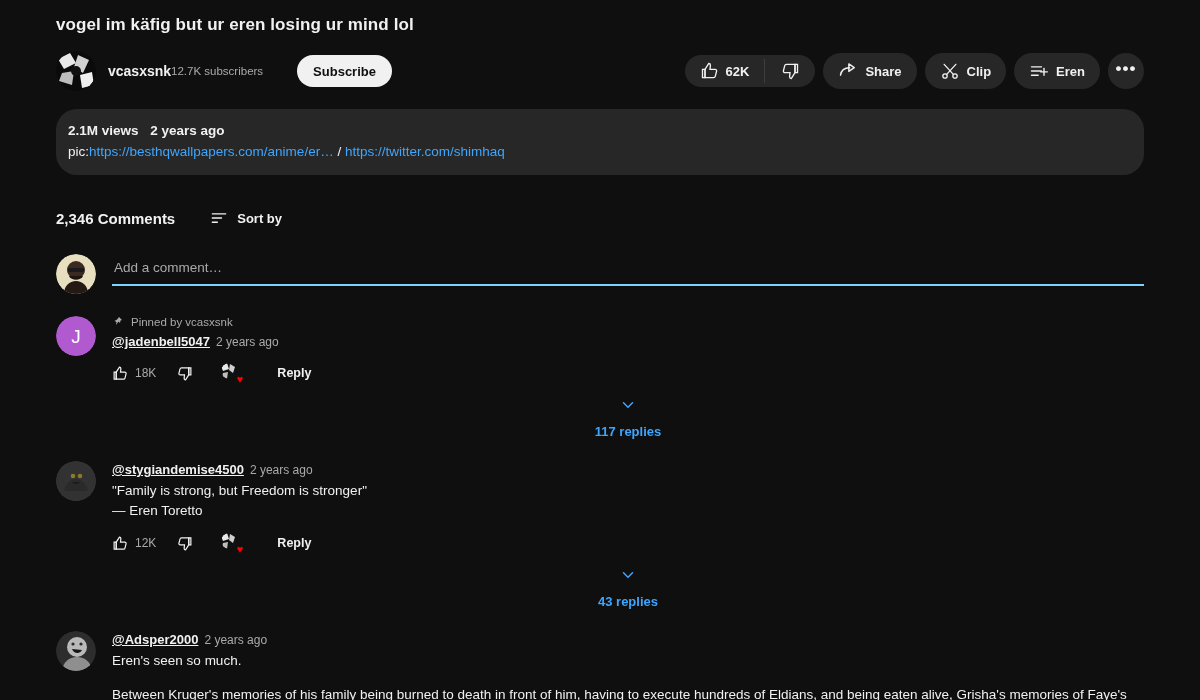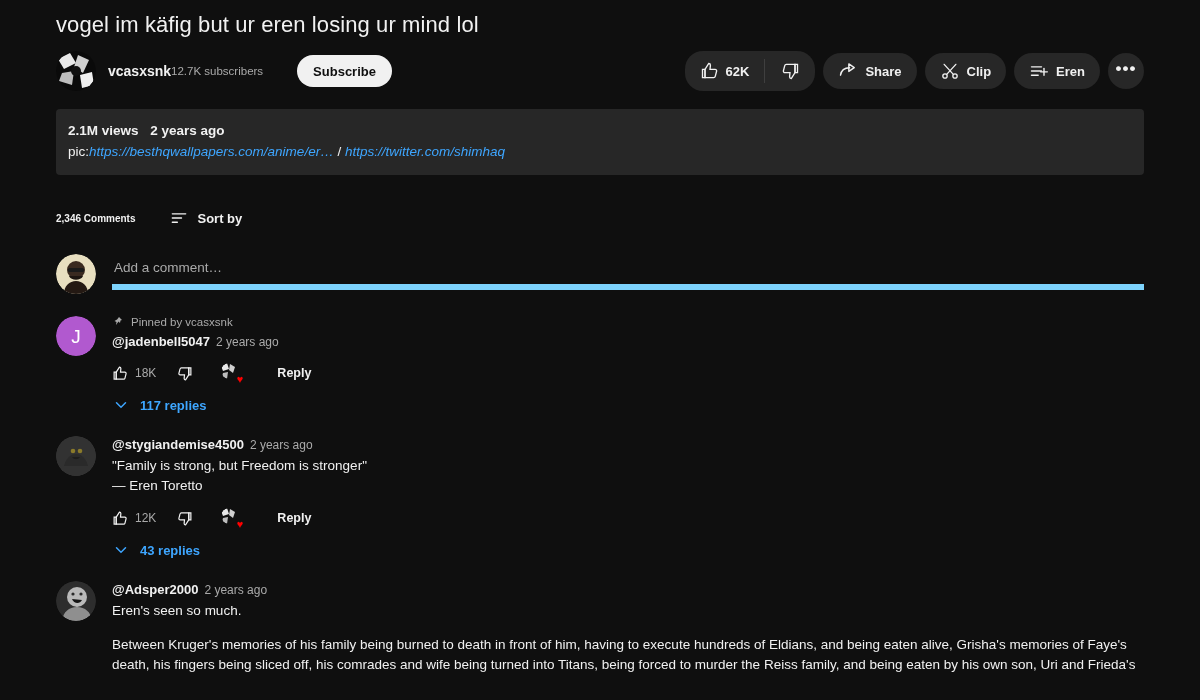--- a/index.html
+++ b/index.html
@@ -7,21 +7,21 @@
     width: 1200px; height: 700px;
     background: #0f0f0f;
     color: #f1f1f1;
     font-family: "Liberation Sans", sans-serif;
     overflow: hidden;
   }
   .page { width: 1200px; height: 700px; position: relative; padding: 0 56px; }
 
   
   .video-title {
-    font-size: 22px; font-weight: 400; letter-spacing: .1px;
+    font-size: 17px; font-weight: 700; letter-spacing: .1px;
     padding-top: 13px; line-height: 24px; color: #f1f1f1;
   }
 
   
   .owner-row {
     display: flex; align-items: center; margin-top: 12px; height: 44px;
   }
   .owner-left { display: flex; align-items: center; gap: 12px; }
   .avatar {
     width: 40px; height: 40px; border-radius: 50%; flex: none;
@@ -38,85 +38,85 @@
   }
 
   .actions { margin-left: auto; display: flex; align-items: center; gap: 8px; }
   .pill {
     background: #272727; border: none; border-radius: 18px; height: 36px;
     display: flex; align-items: center; gap: 7px; padding: 0 15px;
     color: #f1f1f1; font-size: 13px; font-weight: 600; font-family: inherit;
     cursor: pointer; white-space: nowrap;
   }
   .pill.round { width: 36px; padding: 0; justify-content: center; border-radius: 50%; }
-  .like-group { display: flex; align-items: center; background: #272727; border-radius: 18px; height: 40px; }
+  .like-group { display: flex; align-items: center; background: #272727; border-radius: 18px; height: 32px; }
   .like-group .seg {
     display: flex; align-items: center; gap: 6px; padding: 0 15px; height: 36px;
     font-size: 13px; font-weight: 600; cursor: pointer; color: #f1f1f1;
   }
   .divider-v { width: 1px; height: 24px; background: #3f3f3f; }
   .ico { display: inline-flex; align-items: center; justify-content: center; }
   .ico svg { display: block; }
   .dots { letter-spacing: 1px; font-size: 17px; line-height: 1; padding-bottom: 5px; }
 
   
   .description {
-    margin-top: 16px; background: #272727; border-radius: 4px;
+    margin-top: 16px; background: #272727; border-radius: 21px;
     padding: 12px 12px 13px 12px; font-size: 13.5px; line-height: 20px;
   }
   .desc-meta { font-weight: 700; color: #f1f1f1; }
   .desc-meta span { margin-right: 8px; }
   .desc-body { color: #f1f1f1; margin-top: 1px; }
   .desc-links { margin-top: 1px; color: #f1f1f1; }
-  a.link { color: #3ea6ff; text-decoration: none; font-style: italic; }
+  a.link { color: #3ea6ff; text-decoration: none; }
 
   
   .comments-head {
     display: flex; align-items: center; gap: 34px; margin-top: 31px; height: 24px;
   }
-  .comments-count { font-size: 10px; font-weight: 700; color: #f1f1f1; }
+  .comments-count { font-size: 15px; font-weight: 700; color: #f1f1f1; }
   .sort-by { display: flex; align-items: center; gap: 8px; cursor: pointer; }
   .sort-label { font-size: 13px; font-weight: 600; color: #f1f1f1; }
 
   
   .add-comment { display: flex; gap: 16px; margin-top: 24px; align-items: flex-start; }
   .add-comment .avatar { width: 40px; height: 40px; }
   .add-field { flex: 1; padding-top: 4px; }
   .add-input {
     width: 100%; background: transparent; border: none;
-    border-bottom: 6px solid #7dd3fc; color: #f1f1f1;
+    border-bottom: 2px solid #7dd3fc; color: #f1f1f1;
     font-size: 13.5px; font-family: inherit; padding: 0 0 9px 2px; outline: none;
   }
   .add-input::placeholder { color: #aaa; }
 
   
   .comment { display: flex; gap: 16px; margin-top: 22px; }
   .comment .avatar { width: 40px; height: 40px; }
   .c-body { flex: 1; min-width: 0; }
   .pinned { display: flex; align-items: center; gap: 7px; font-size: 11.5px; color: #aaa; margin-bottom: 5px; }
   .c-head { display: flex; align-items: baseline; gap: 6px; line-height: 18px; }
-  .c-author { font-size: 13px; font-weight: 700; color: #f1f1f1; }
+  .c-author { font-size: 13px; font-weight: 700; color: #f1f1f1; text-decoration: underline; }
   .c-time { font-size: 12px; color: #aaa; }
   .c-text { font-size: 13.5px; line-height: 20px; color: #f1f1f1; margin-top: 2px; white-space: pre-line; }
   .c-text.long { margin-top: 14px; max-height: 40px; overflow: hidden; }
 
   .c-actions { display: flex; align-items: center; gap: 20px; margin-top: 8px; height: 28px; }
   .act-btn { display: flex; align-items: center; gap: 6px; cursor: pointer; color: #f1f1f1; }
   .act-count { font-size: 12px; color: #aaa; }
   .reply-btn { font-size: 12.5px; font-weight: 600; color: #f1f1f1; margin-left: 16px; cursor: pointer; }
   .heart-badge { position: relative; width: 20px; height: 20px; margin-left: 8px; }
   .heart-badge .mini {
     width: 16px; height: 16px; border-radius: 50%; overflow: hidden; display: block;
   }
   .heart-badge .heart {
     position: absolute; right: -2px; bottom: -2px; color: #f00; font-size: 11px; line-height: 1;
   }
   .replies-btn {
     display: flex; align-items: center; gap: 10px; margin-top: 9px;
-    color: #3ea6ff; font-size: 13px; font-weight: 600; cursor: pointer;
+    color: #3ea6ff; font-size: 13px; font-weight: 600; cursor: pointer; flex-direction: column;
   }
   .chev { display: inline-flex; }
 </style>
 </head>
 <body>
 
 <div class="page">
 
   <h1 class="video-title">vogel im käfig but ur eren losing ur mind lol</h1>
 

